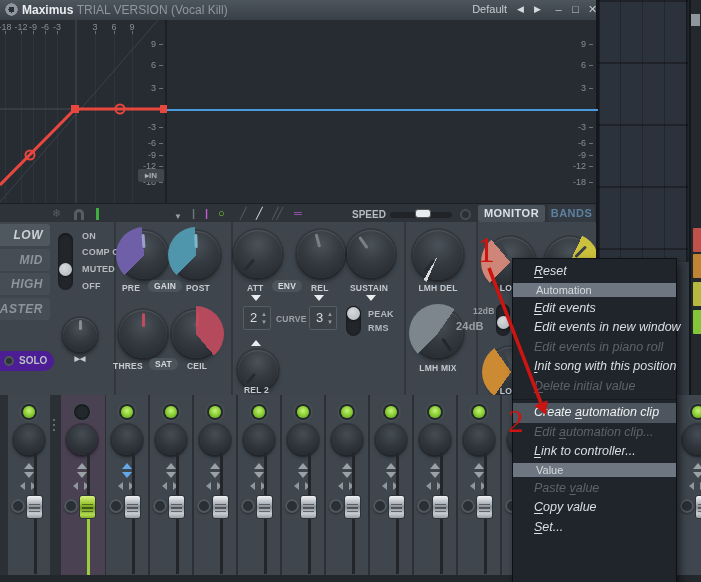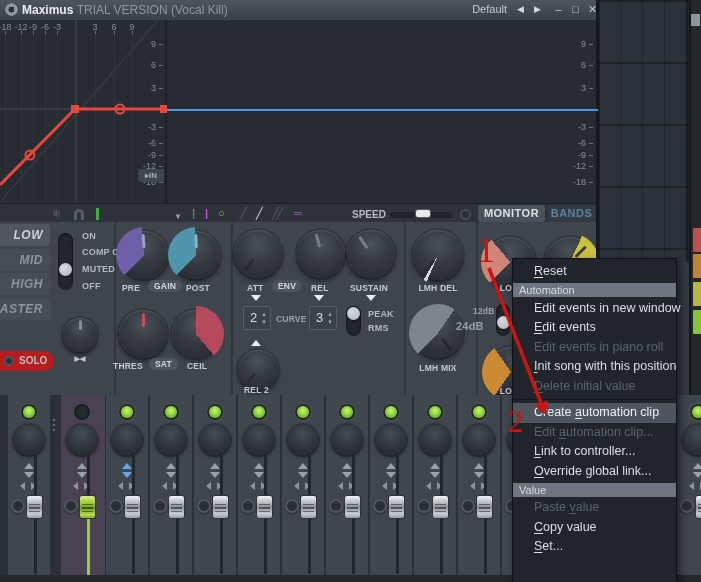--- a/index.html
+++ b/index.html
@@ -34,21 +34,21 @@
   .speed-thumb{left:415px;top:5px;width:16px;height:9px;background:#e8ecef;border-radius:3px;border:1px solid #555;box-sizing:border-box;}
   .speed-circle{left:460px;top:5px;width:11px;height:11px;border-radius:50%;background:#2a2f35;box-shadow:inset 0 0 0 2px #454c53;}
   .flbtn{top:1px;height:17px;font-size:11px;font-weight:bold;letter-spacing:.5px;text-align:center;line-height:17px;border-radius:2px;}
   
   .bandpanel{left:0;top:222px;width:598px;height:173px;background:#3e454d;}
   .groove{top:0;bottom:0;width:2px;background:#31373d;}
   .tab{left:0;width:50px;height:22px;border-radius:0 3px 3px 0;font-size:12px;font-weight:bold;font-style:italic;
        text-align:right;padding-right:7px;line-height:22px;letter-spacing:.5px;box-sizing:border-box;
        background:#464d55;color:#8d959c;overflow:hidden;white-space:nowrap;direction:rtl;}
   .tab.active{background:#4f575f;color:#ccd1d6;}
-  .solo{left:0;top:129px;width:54px;height:20px;background:#b91c1c;border-radius:0 10px 10px 0;}
+  .solo{left:0;top:129px;width:54px;height:20px;background:#4c1d95;border-radius:0 10px 10px 0;}
   .solo-led{left:4px;top:5px;width:10px;height:10px;border-radius:50%;background:#2d3237;box-shadow:inset 0 0 0 2px #50575e;}
   .solo-label{left:19px;top:4px;font-size:10px;font-weight:bold;color:#b9bfc5;}
   .pill{background:#22262b;border-radius:8px;box-shadow:inset 0 1px 3px rgba(0,0,0,.6);}
   .thumb{width:13px;height:13px;border-radius:50%;background:radial-gradient(circle at 40% 35%,#d7dbde,#aeb4b9);box-shadow:0 1px 2px rgba(0,0,0,.5);}
   .optlab{font-size:9px;font-weight:bold;color:#b4bac0;letter-spacing:.2px;white-space:nowrap;}
   .klabel{font-size:8.5px;font-weight:bold;color:#c3c9ce;letter-spacing:.2px;text-align:center;white-space:nowrap;}
   .kbox{background:#4c545c;border-radius:7px;padding:1px 6px;color:#d5dade;}
   .dim{color:#9aa0a6;}
   .knob{border-radius:50%;z-index:0;
     background:radial-gradient(circle at 50% 30%,#4a5158,#343a40 45%,#23282d 100%);
@@ -94,26 +94,26 @@
       repeating-linear-gradient(180deg,rgba(0,0,0,.3) 0 2px,transparent 2px 62px);}
   .right-mid{left:598px;top:262px;width:103px;height:133px;background:#343a42;}
   .win-edge{left:596px;top:0;width:2px;height:395px;background:#14181c;}
   .clip-strip{left:689px;top:0;width:12px;height:395px;background:#23282d;border-left:2px solid #14181c;z-index:2;}
   .clip-block{position:absolute;left:2px;width:9px;border-radius:1px;}
   .misc-block{left:691px;top:14px;width:9px;height:12px;background:#8f979d;z-index:2;}
   
   .menu{left:512px;top:258px;width:165px;height:330px;background:#20252b;border:1px solid #0d1014;
     box-shadow:3px 4px 8px rgba(0,0,0,.55);z-index:10;box-sizing:border-box;padding-top:3px;
     font-size:12.5px;color:#dbdfe3;}
-  .menu-item{height:19.5px;line-height:19.5px;padding-left:21px;white-space:nowrap;}
+  .menu-item{height:19.5px;line-height:19.5px;padding-left:21px;white-space:nowrap;font-style:italic;}
   .menu-item u{text-underline-offset:2px;}
   .menu-item.disabled{color:#5b636b;}
   .menu-item.highlight{background:#4d565f;color:#eef1f3;}
   .menu-header{height:14px;line-height:14px;margin:1.5px 0;background:#6e7781;color:#d6dade;
-    font-size:11px;padding-left:6px;}
+    font-size:11px;padding-left:23px;}
   .menu-sep{height:7px;position:relative;}
   .menu-sep::after{content:"";position:absolute;left:0;right:0;top:3px;border-top:1px solid #171b20;}
   
   .annot{left:0;top:0;width:701px;height:582px;z-index:11;pointer-events:none;}
 </style>
 </head>
 <body>
 
 <div class="titlebar abs">
   <div class="app-icon abs"></div>
@@ -497,30 +497,29 @@
       <div class="scircle"></div>
       <div class="fhandle"></div>
     </div>
   </div>
 <div class="dots abs" style="z-index:2;top:419px"></div>
 <div class="bottombar abs"></div>
 
 <div class="menu abs" id="context-menu">
     <div class="menu-item"><u>R</u>eset</div>
     <div class="menu-header">Automation</div>
+    <div class="menu-item"><u>E</u>dit events</div>
     <div class="menu-item">Edit events in new window</div>
-    <div class="menu-item"><u>E</u>dit events</div>
     <div class="menu-item disabled">Edit events in piano roll</div>
     <div class="menu-item"><u>I</u>nit song with this position</div>
     <div class="menu-item disabled"><u>D</u>elete initial value</div>
     <div class="menu-sep"></div>
     <div class="menu-item highlight">Create <u>a</u>utomation clip</div>
     <div class="menu-item disabled">Edit <u>a</u>utomation clip...</div>
     <div class="menu-item"><u>L</u>ink to controller...</div>
-    <div class="menu-item"><u>O</u>verride global link...</div>
     <div class="menu-header">Value</div>
     <div class="menu-item disabled">Paste <u>v</u>alue</div>
     <div class="menu-item"><u>C</u>opy value</div>
     <div class="menu-item"><u>S</u>et...</div>
   </div>
 
 <svg class="annot abs" width="701" height="582" viewBox="0 0 701 582">
   <text x="477" y="262" font-family="Liberation Serif, serif" font-size="36" fill="#cc1410" id="annot1">1</text>
   <text x="508" y="432" font-family="Liberation Serif, serif" font-size="31" fill="#cc1410" id="annot2">2</text>
   <line x1="489" y1="268" x2="541" y2="403" stroke="#cc1410" stroke-width="3.5"></line>

